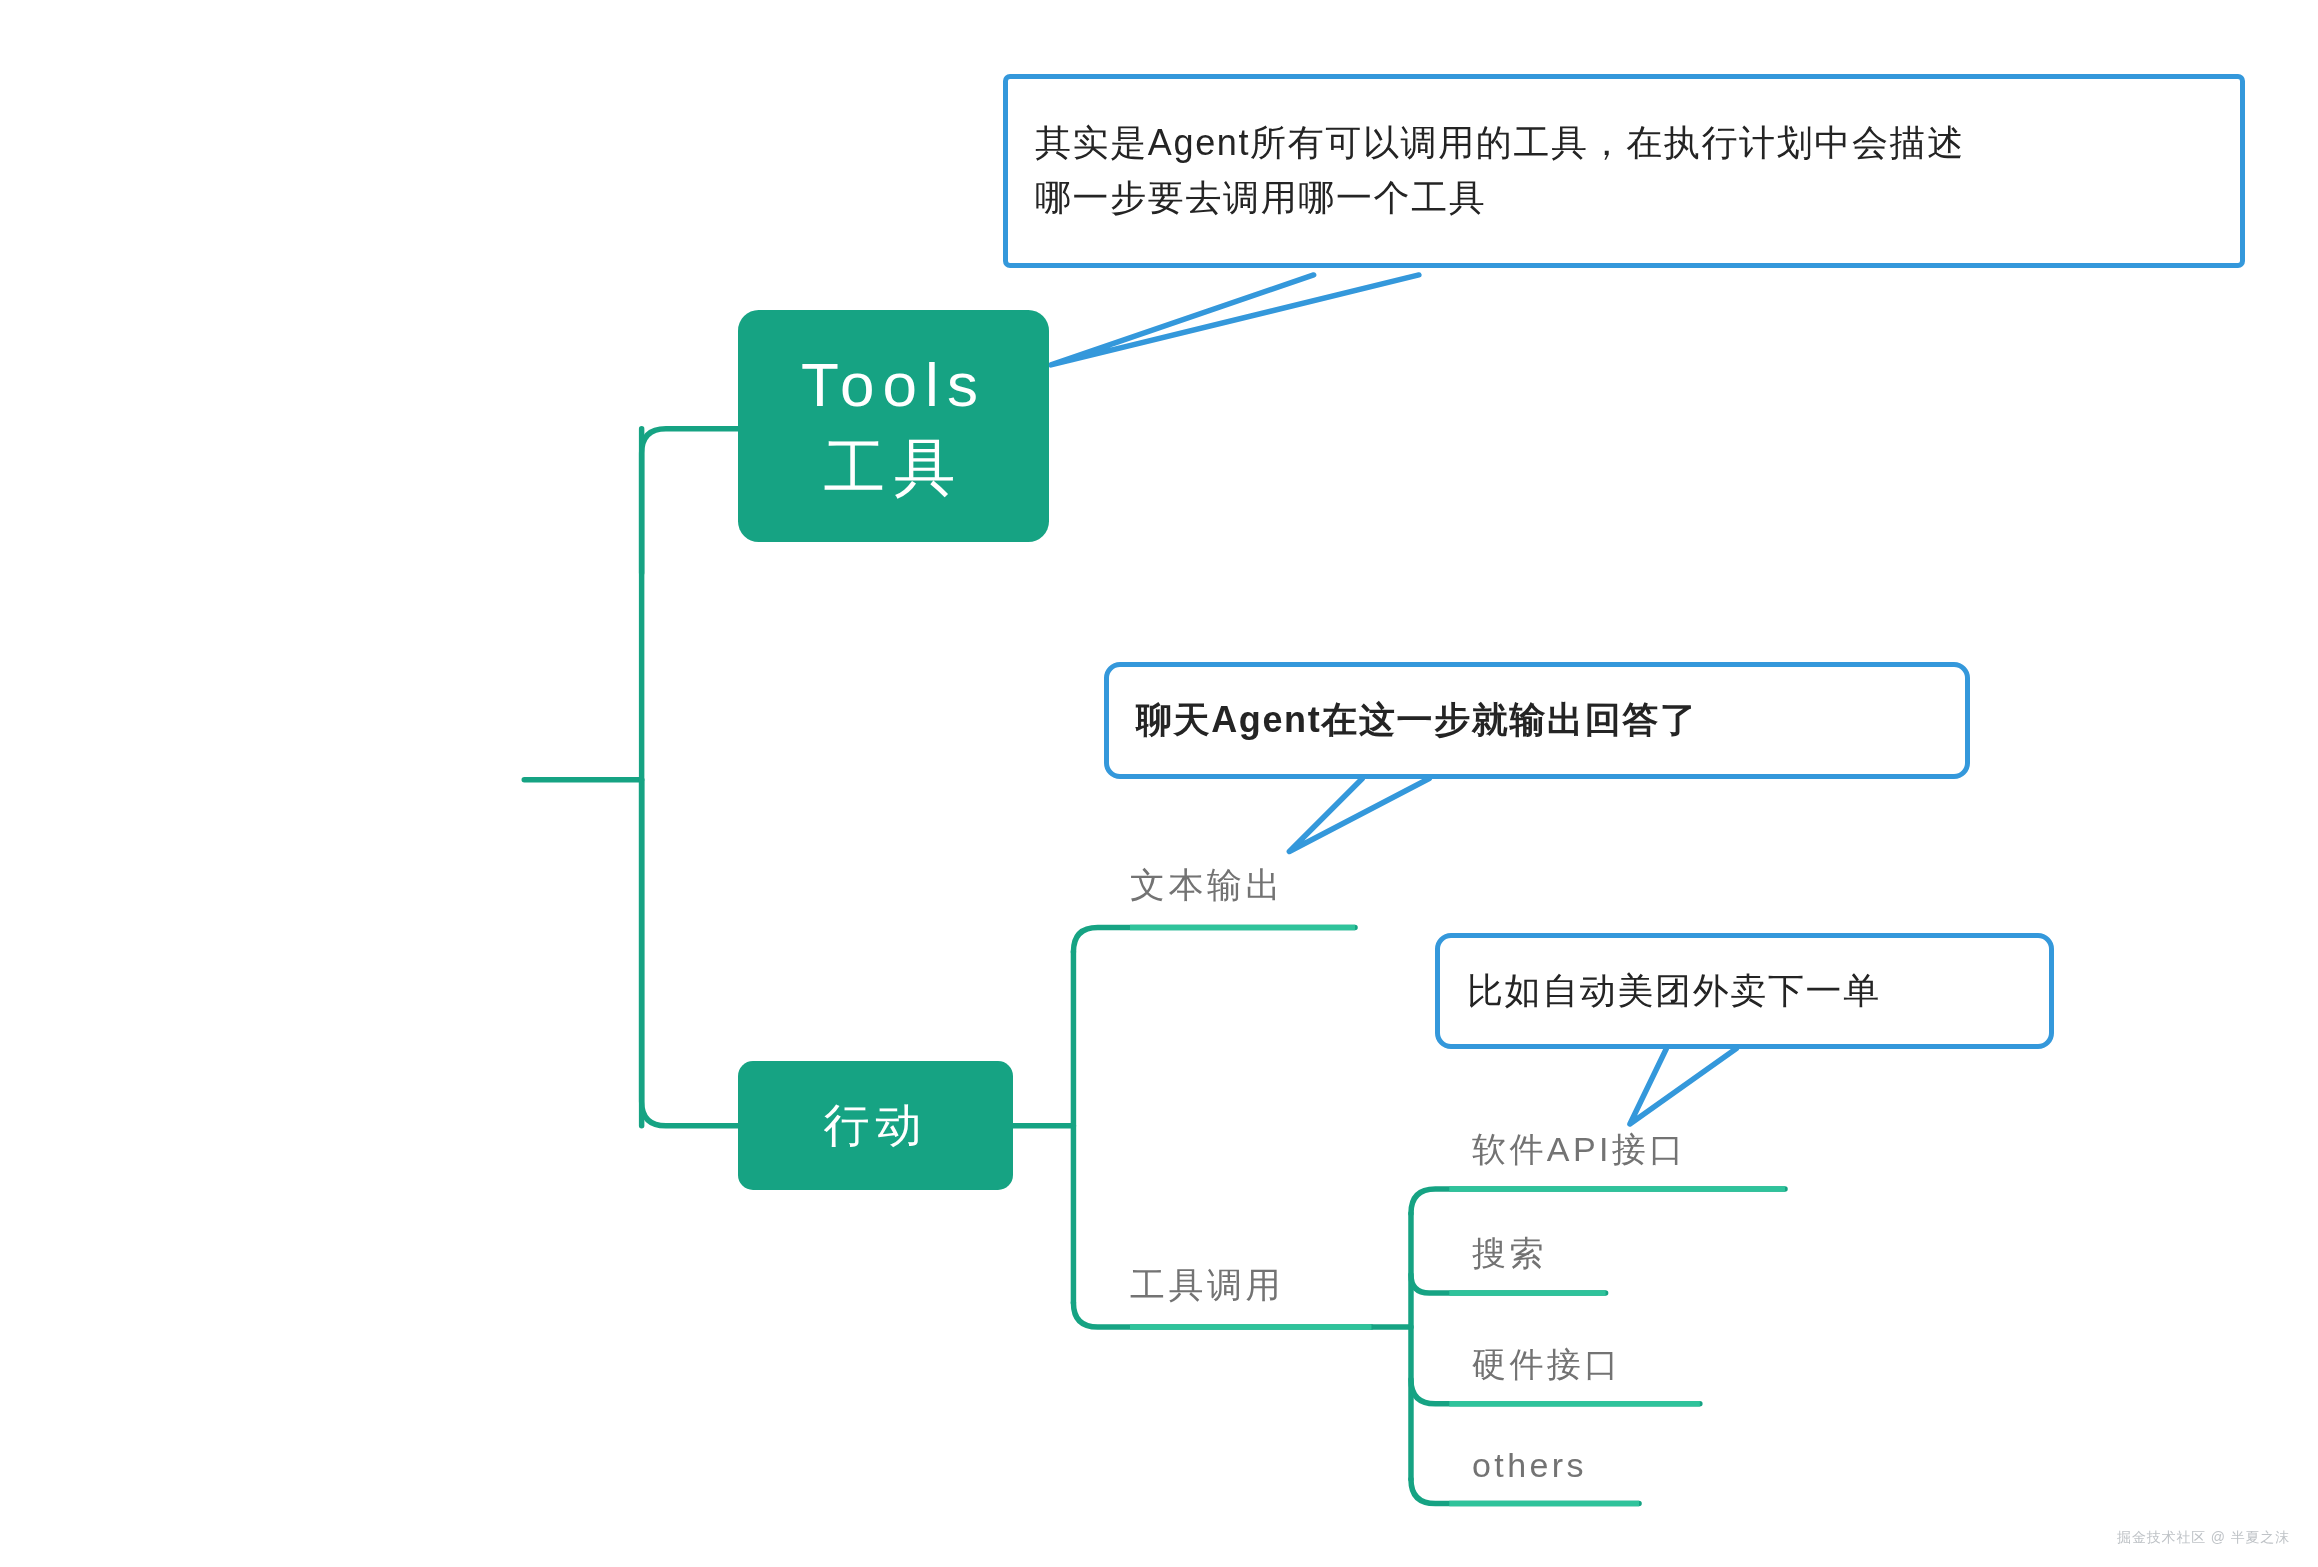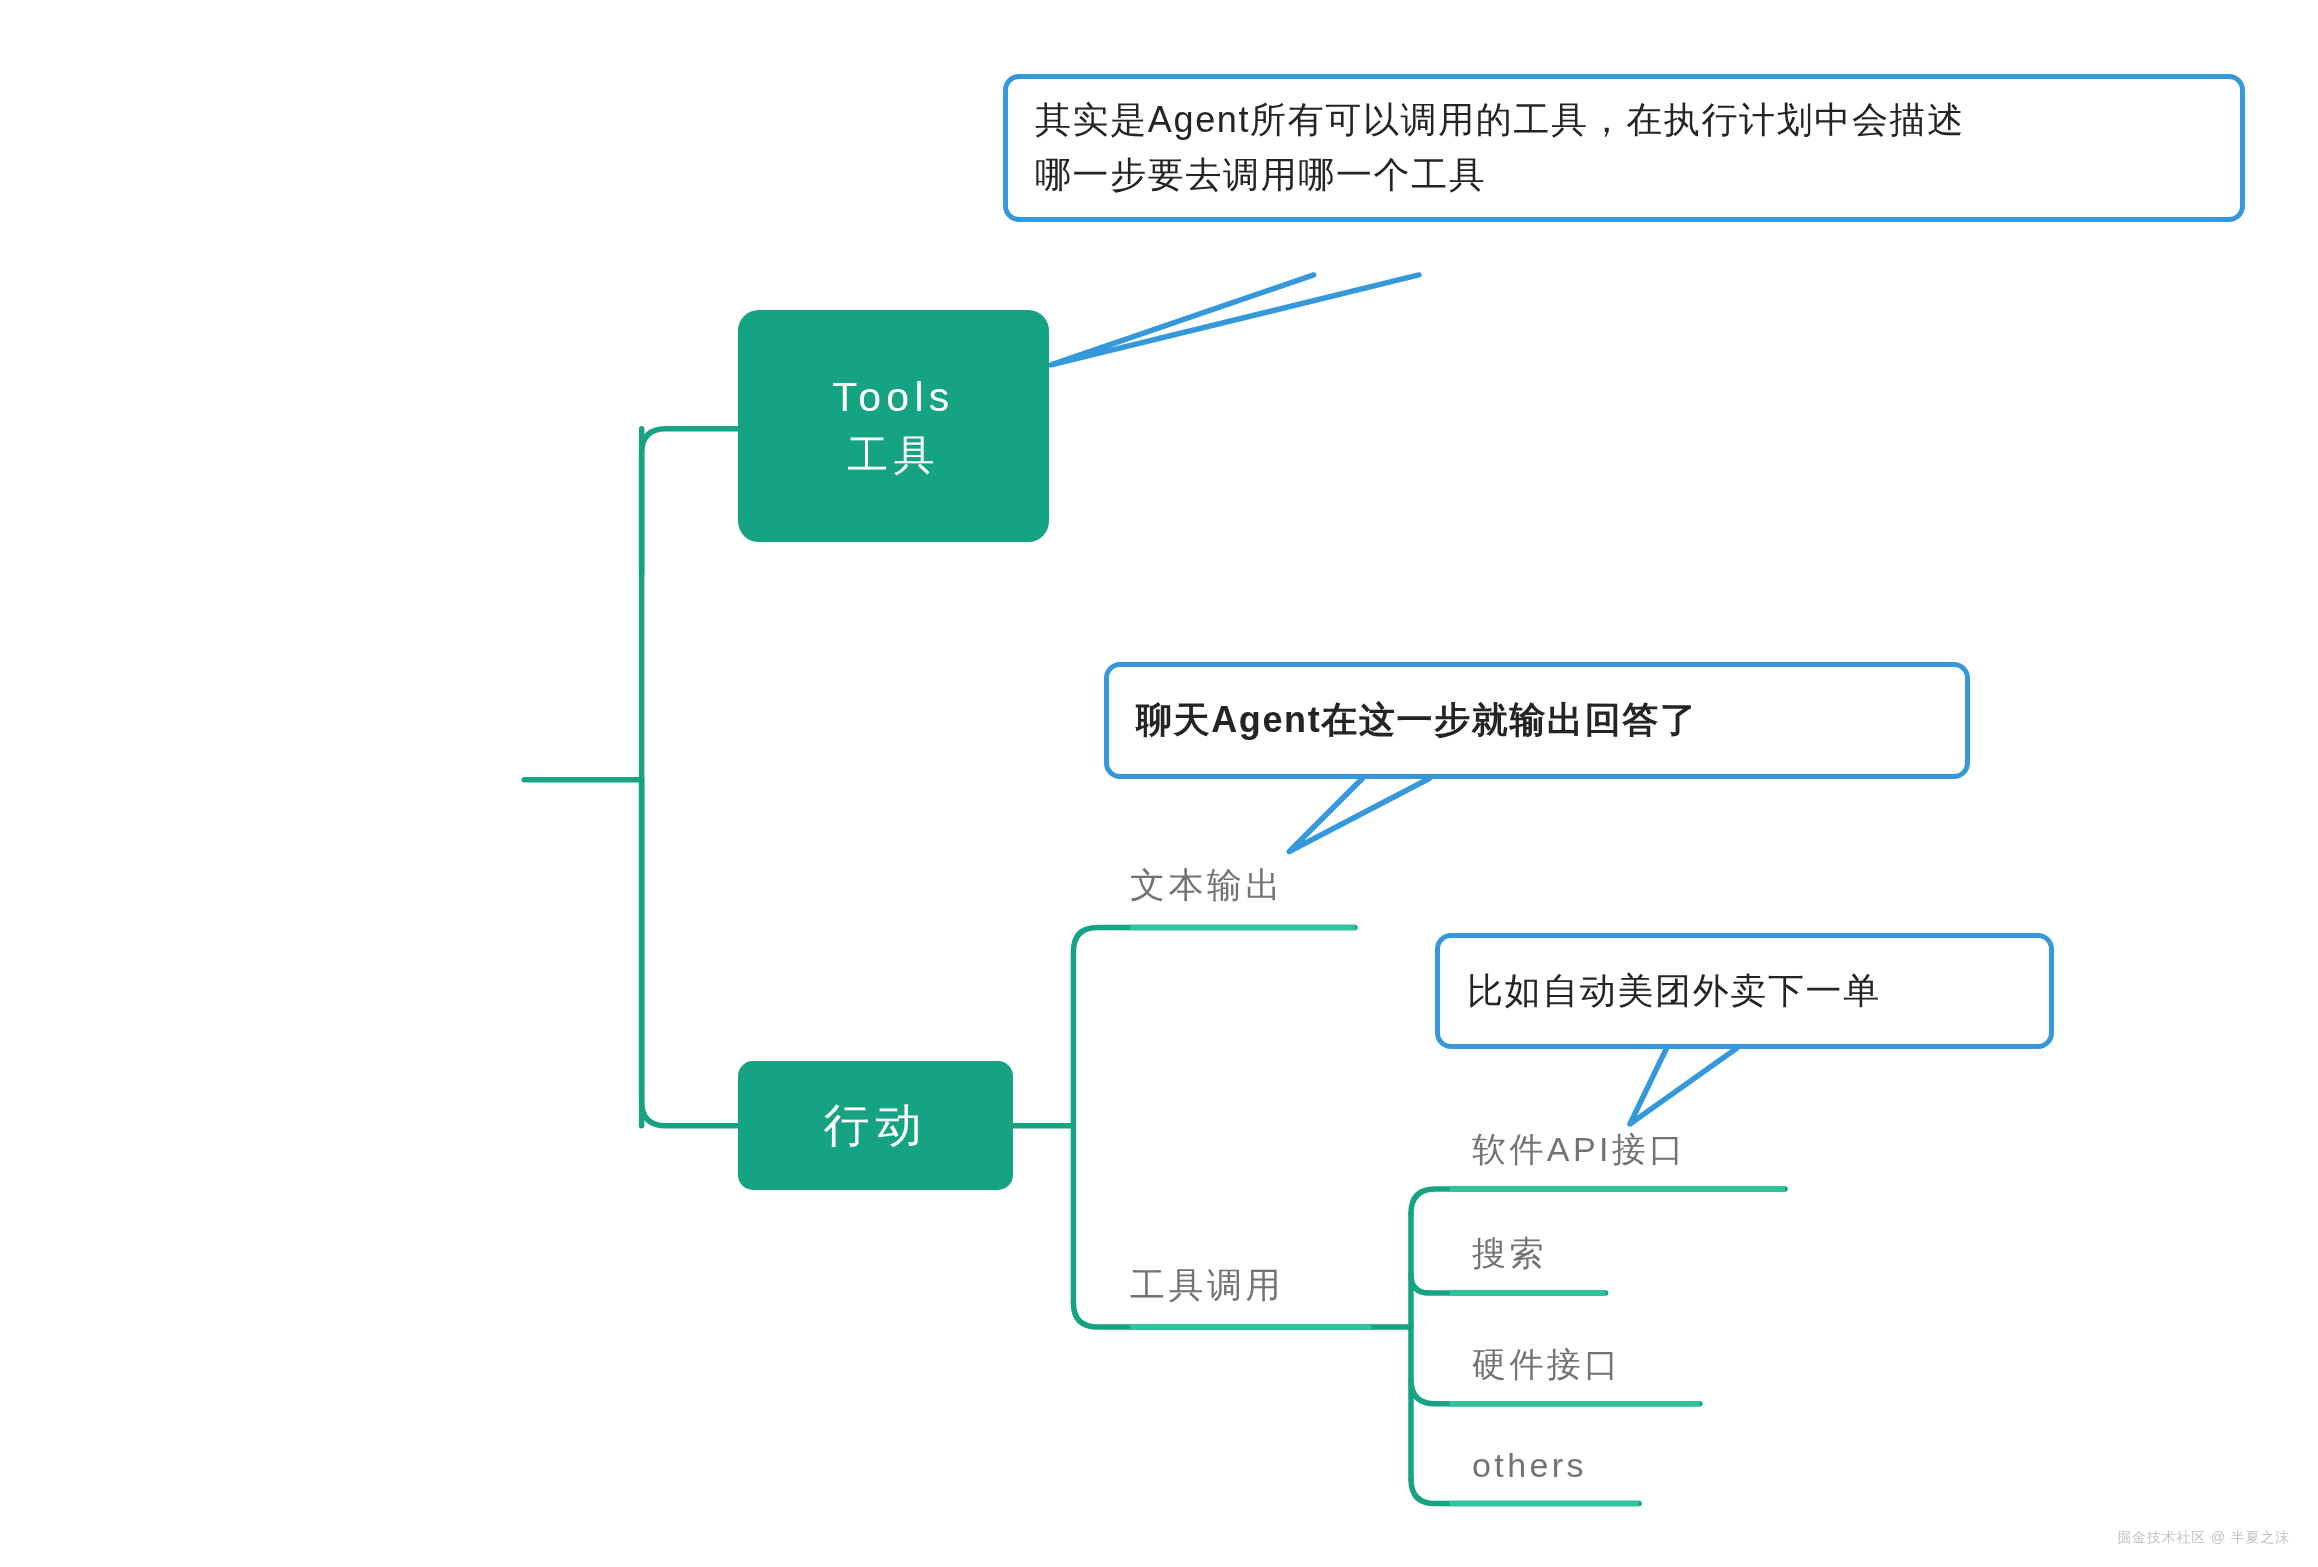--- a/index.html
+++ b/index.html
@@ -49,21 +49,21 @@
     background: #2E97D8;
     font-size: 63px;
     border-radius: 24px;
   }
   .node-tools {
     left: 738px;
     top: 310px;
     width: 311px;
     height: 232px;
     background: #16A383;
-    font-size: 41px;
+    font-size: 62px;
     border-radius: 20.7px;
   }
   .node-tools .ln2 { margin-top: 9.7px; }
   .node-act {
     left: 738px;
     top: 1061px;
     width: 275px;
     height: 129px;
     background: #16A383;
     font-size: 46px;
@@ -97,21 +97,22 @@
   .bubble .btxt {
     font-size: 36px;
     line-height: 1.52;
     letter-spacing: 0.045em;
     white-space: pre-line;
   }
   .bubble-tools {
     left: 1003px;
     top: 74px;
     width: 1242px;
-    height: 148px;
+    height: 194px;
+    border-radius: 7px;
   }
   .bubble-text {
     left: 1104px;
     top: 662px;
     width: 866px;
     height: 117px;
     font-weight: bold;
   }
   .bubble-api {
     left: 1435px;

